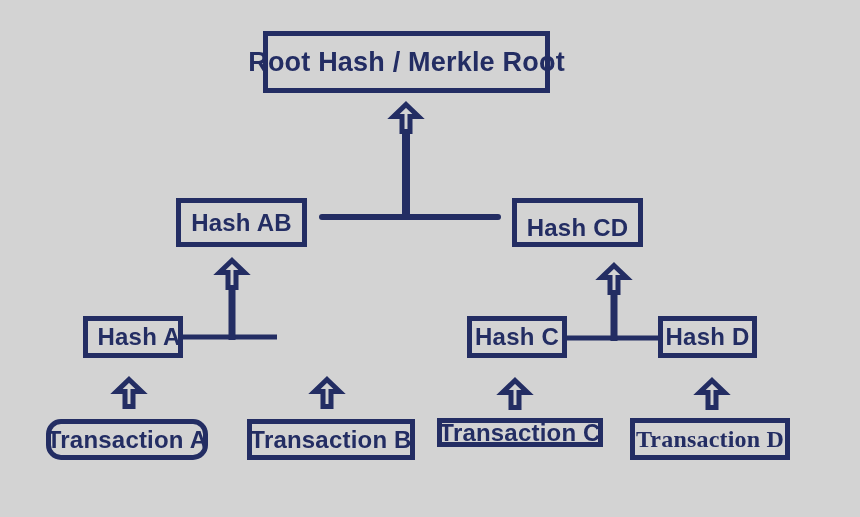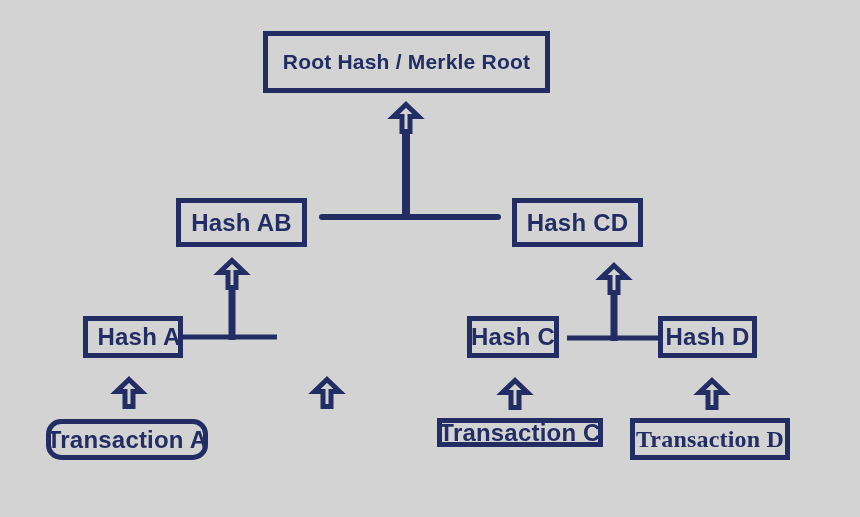--- a/index.html
+++ b/index.html
@@ -37,21 +37,21 @@
     background: var(--bg);
     color: var(--ink);
     font-weight: bold;
     font-size: 24px;
     display: flex;
     align-items: center;
     justify-content: center;
     white-space: nowrap;
     letter-spacing: 0.2px;
   }
-  .node.root { font-size: 21px; }
+  .node.root { font-size: 27px; }
 </style>
 </head>
 <body>
 
 <div class="stage">
 
   <svg class="connectors" viewBox="0 0 860 517" xmlns="http://www.w3.org/2000/svg">
     <defs>
 
       <path id="arrowGlyph" d="M 0 3.5 L 12.5 15.5 L 4 15.5 L 4 30.5 L -4 30.5 L -4 15.5 L -12.5 15.5 Z" stroke-width="5" stroke-linejoin="miter"></path>
@@ -75,36 +75,39 @@
     <use href="#arrowGlyph" class="stroke" transform="translate(712,377)"></use>
   </svg>
 
   <div class="node root" style="left:263px; top:31px; width:287px; height:62px;">
     <span>Root Hash / Merkle Root</span>
   </div>
 
   <div class="node" style="left:176px; top:198px; width:131px; height:49px;">
     <span>Hash AB</span>
   </div>
-  <div class="node" style="left:512px; top:198px; width:131px; height:49px;">
+  <div class="node" style="left:512px; top:198px; width:131px; height:49px;align-items:flex-end;">
     <span>Hash CD</span>
   </div>
 
   <div class="node" style="left:83px; top:316px; width:100px; height:42px;padding-left:12px;">
     <span>Hash A</span>
   </div>
-  <div class="node" style="left:467px; top:316px; width:92px; height:42px;">
+  <div class="node" style="left:467px; top:316px; width:100px; height:42px;">
     <span>Hash C</span>
   </div>
   <div class="node" style="left:658px; top:316px; width:99px; height:42px;">
     <span>Hash D</span>
   </div>
 
   <div class="node" style="left:46px; top:419px; width:162px; height:41px;border-radius:15px;">
     <span>Transaction A</span>
+  </div>
+  <div class="node" style="left:247px; top:419px; width:168px; height:41px;">
+    <span>Transaction B</span>
   </div>
   <div class="node" style="left:437px; top:418px; width:166px; height:29px;">
     <span>Transaction C</span>
   </div>
   <div class="node" style="left:630px; top:418px; width:160px; height:42px;font-family:Liberation Serif, serif;">
     <span>Transaction D</span>
   </div>
 
 </div>
 

